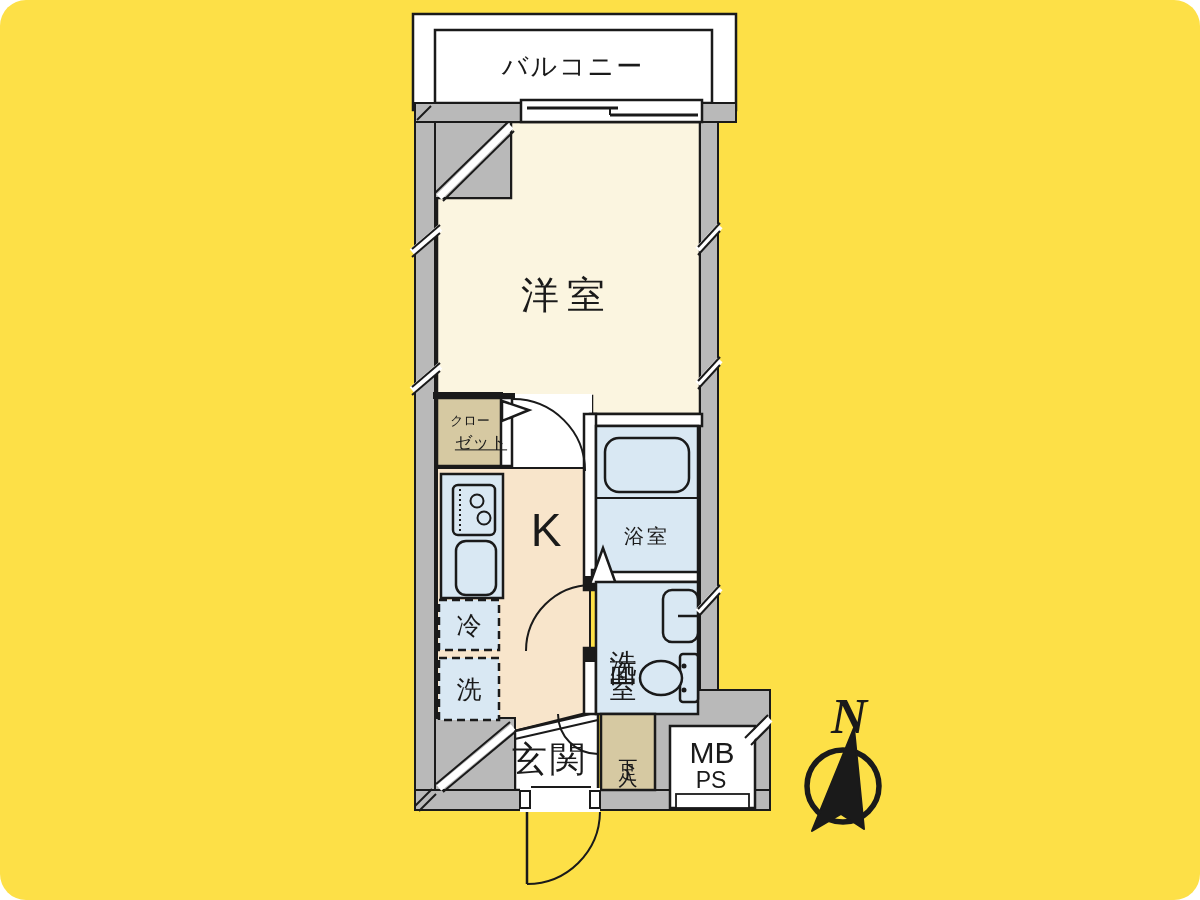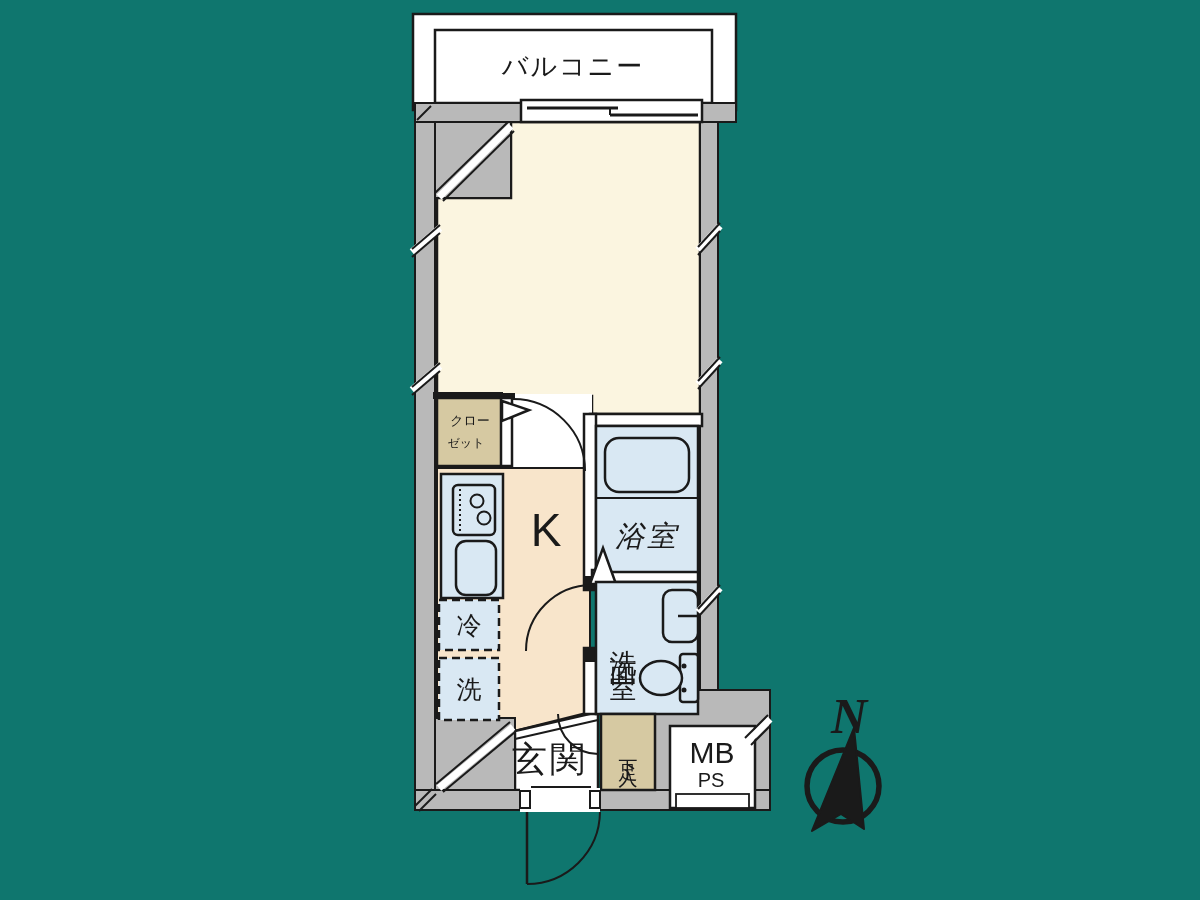--- a/index.html
+++ b/index.html
@@ -1,17 +1,17 @@
 <!DOCTYPE html>
 <html style="--wall: #b9b9b9; --room: #fbf5e0; --kitchen: #f8e5cb; --water: #d9e8f3; --storage: #d6c9a2;"><head>
 <meta charset="utf-8">
 <style>
   html,body{margin:0;padding:0;background:#fff;}
-  .canvas{position:relative;width:1200px;height:900px;background:#0f766e;overflow:hidden;
-          font-family:"Liberation Sans", sans-serif;color:#1a1a1a;}
+  .canvas{position:relative;width:1200px;height:900px;background:#fde047;overflow:hidden;
+          font-family:"Liberation Sans", sans-serif;color:#1a1a1a;border-radius:26px;}
   .plan-svg{position:absolute;left:0;top:0;}
   .lbl{position:absolute;transform:translate(-50%,-50%);white-space:nowrap;
        color:#1a1a1a;text-align:center;line-height:1.25;}
   .vtext{writing-mode:vertical-rl;text-orientation:upright;}
   .north{font-family:"Liberation Serif", serif;font-style:italic;font-weight:bold;}
   
   .f-wall{fill:var(--wall);stroke:#1a1a1a;stroke-width:2;}
   .f-room{fill:var(--room);stroke:#1a1a1a;stroke-width:2.5;}
   .f-kitchen{fill:var(--kitchen);stroke:#1a1a1a;stroke-width:2;}
   .f-water{fill:var(--water);stroke:#1a1a1a;stroke-width:2.5;}
@@ -137,26 +137,27 @@
       <line x1="417" y1="120" x2="431" y2="106" class="bline"></line>
     </g>
 
     <g>
       <circle cx="843" cy="786" r="36" fill="none" stroke="#1a1a1a" stroke-width="5.5"></circle>
       <polygon points="854,728 812,831 841,814 864,829" fill="#1a1a1a" stroke="#1a1a1a" stroke-width="2" stroke-linejoin="round"></polygon>
     </g>
   </svg>
 
   <div class="lbl" style="left:573px;top:66px;font-size:26px;letter-spacing:2px;">バルコニー</div>
+  <div class="lbl" style="left:567px;top:296px;font-size:38px;letter-spacing:8px;">洋室</div>
   <div class="lbl" style="left:546px;top:531px;font-size:46px;">K</div>
   <div class="lbl" style="left:470px;top:421px;font-size:13px;">クロー</div>
-  <div class="lbl" style="left:466px;top:443px;font-size:12px;">ゼット</div>
-  <div class="lbl" style="left:647px;top:536px;font-size:29px;letter-spacing:3px;font-style:italic;">浴室</div>
+  <div class="lbl" style="left:481px;top:443px;font-size:17px;text-decoration:underline;">ゼット</div>
+  <div class="lbl" style="left:647px;top:536px;font-size:20px;letter-spacing:3px;">浴室</div>
   <div class="lbl vtext" style="left:622px;top:646px;font-size:27px;letter-spacing:12px;">洗面室</div>
   <div class="lbl" style="left:469px;top:626px;font-size:25px;">冷</div>
   <div class="lbl" style="left:469px;top:690px;font-size:25px;">洗</div>
   <div class="lbl" style="left:550px;top:759px;font-size:35px;letter-spacing:3px;">玄関</div>
   <div class="lbl vtext" style="left:628px;top:751px;font-size:19px;letter-spacing:4px;">下足入</div>
   <div class="lbl" style="left:712px;top:753px;font-size:30px;">MB</div>
-  <div class="lbl" style="left:711px;top:780px;font-size:20px;">PS</div>
+  <div class="lbl" style="left:711px;top:780px;font-size:23px;">PS</div>
   <div class="lbl north" style="left:849px;top:716px;font-size:50px;">N</div>
 
 </div>
 
 </body></html>

